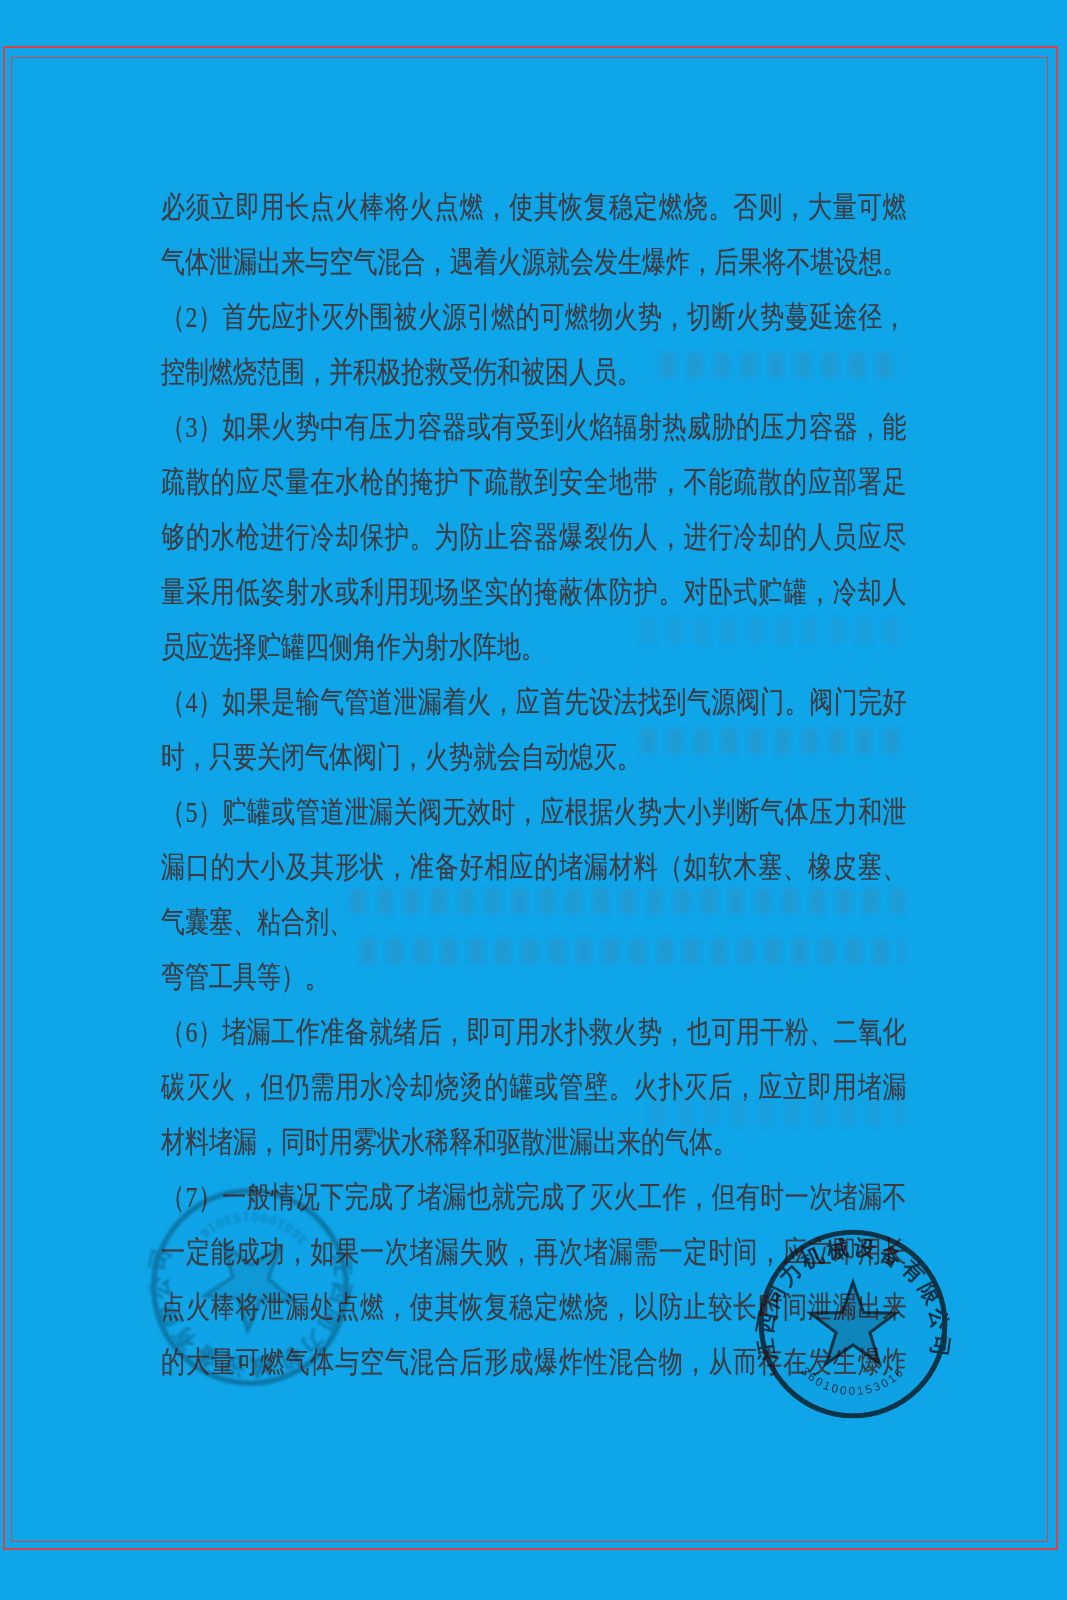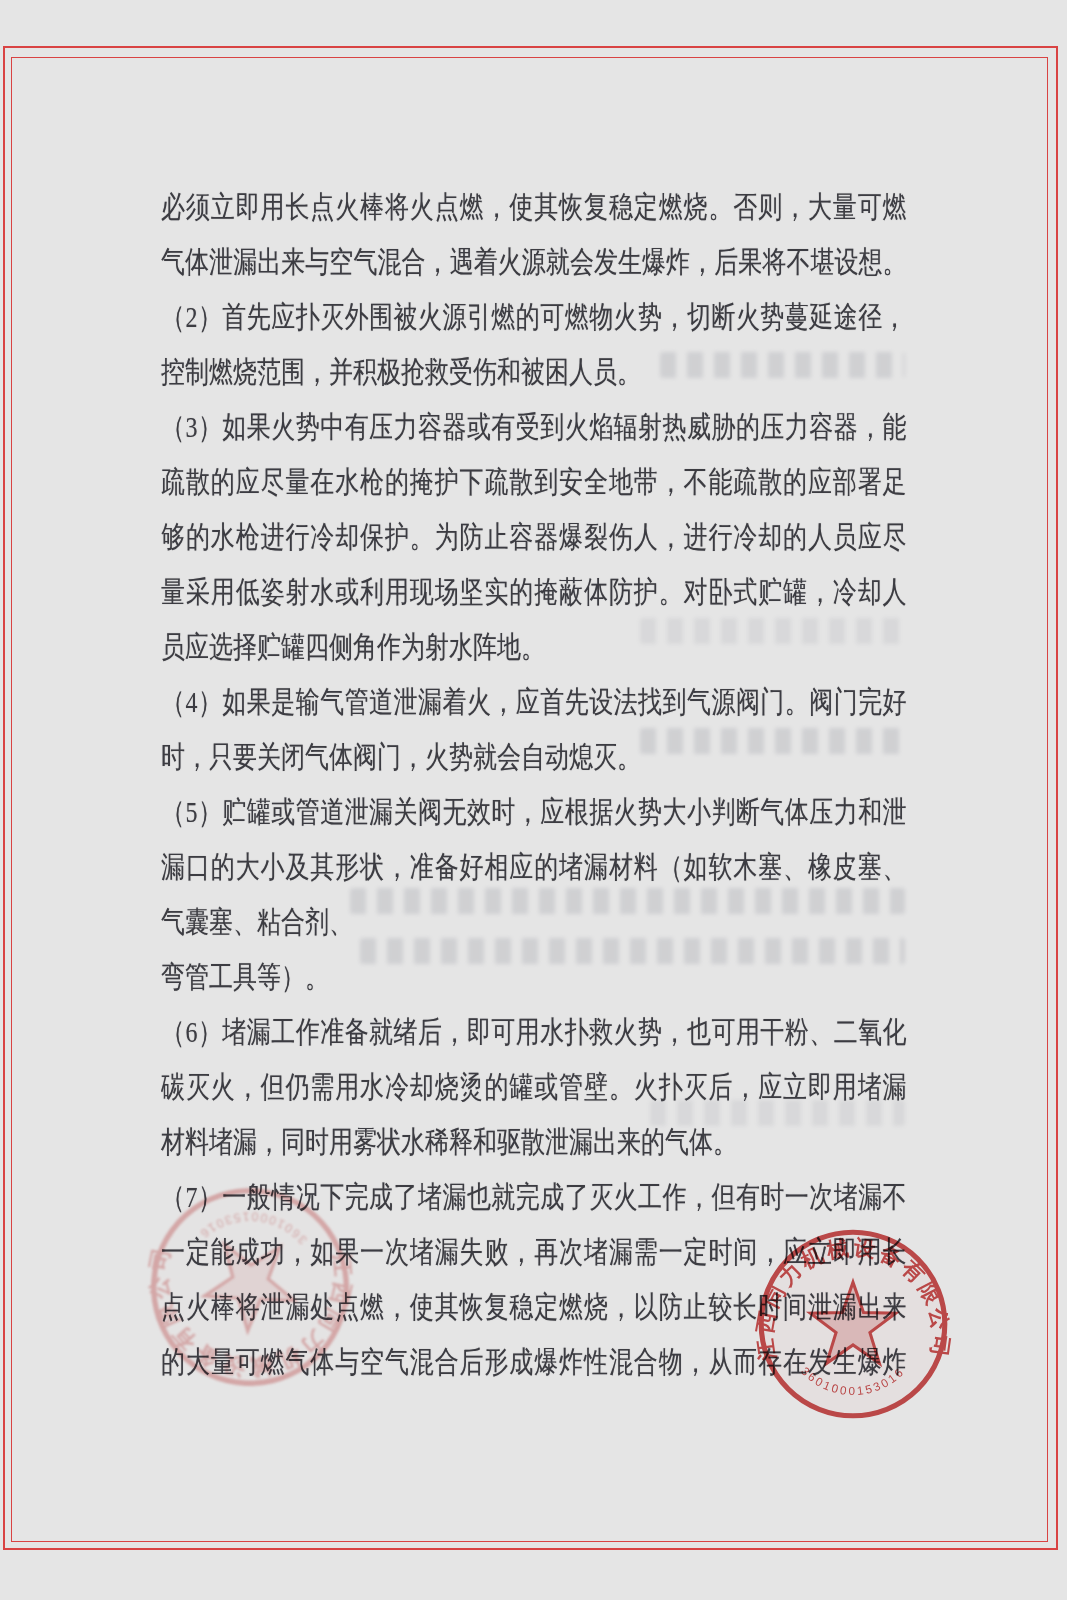--- a/index.html
+++ b/index.html
@@ -1,20 +1,20 @@
 <!DOCTYPE html>
 <html style="--border-red: #d94343; --stamp-red: #cf5050; --text-color: #3c3c42;"><head>
 <meta charset="utf-8">
 <style>
   html, body { margin: 0; padding: 0; background: #ffffff; }
   .page {
     position: relative;
     width: 1067px;
     height: 1600px;
-    background: #e5e5e5;
+    background: #0ea5e9;
     overflow: hidden;
     font-family: "Liberation Serif", serif;
   }
   
   .frame { position: absolute; box-sizing: border-box; border: 2px solid var(--border-red, #d94343); }
   .frame-outer { left: 3px;  top: 46px; width: 1055px; height: 1504px; }
   .frame-inner { left: 11px; top: 57px; width: 1037px; height: 1485px; border-width: 1.5px; }
 
   
   .text-block {

